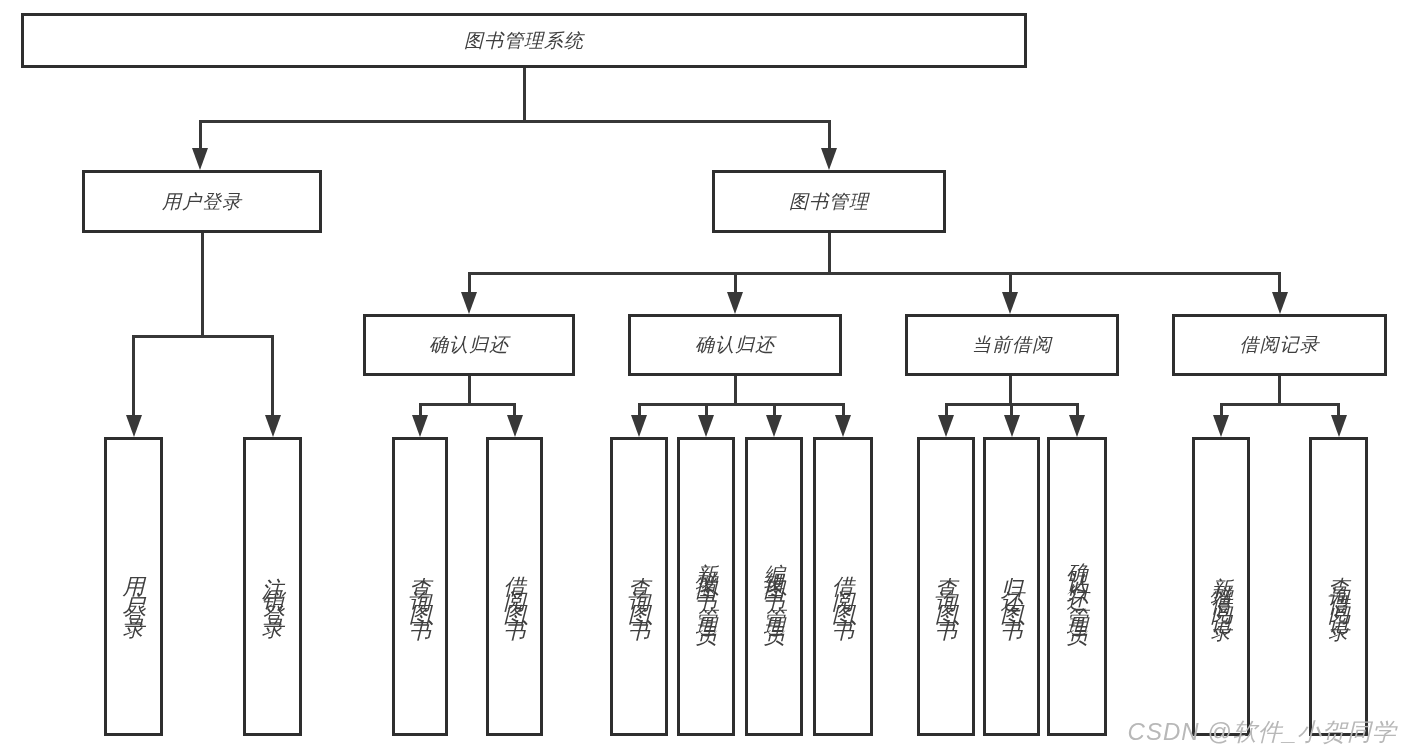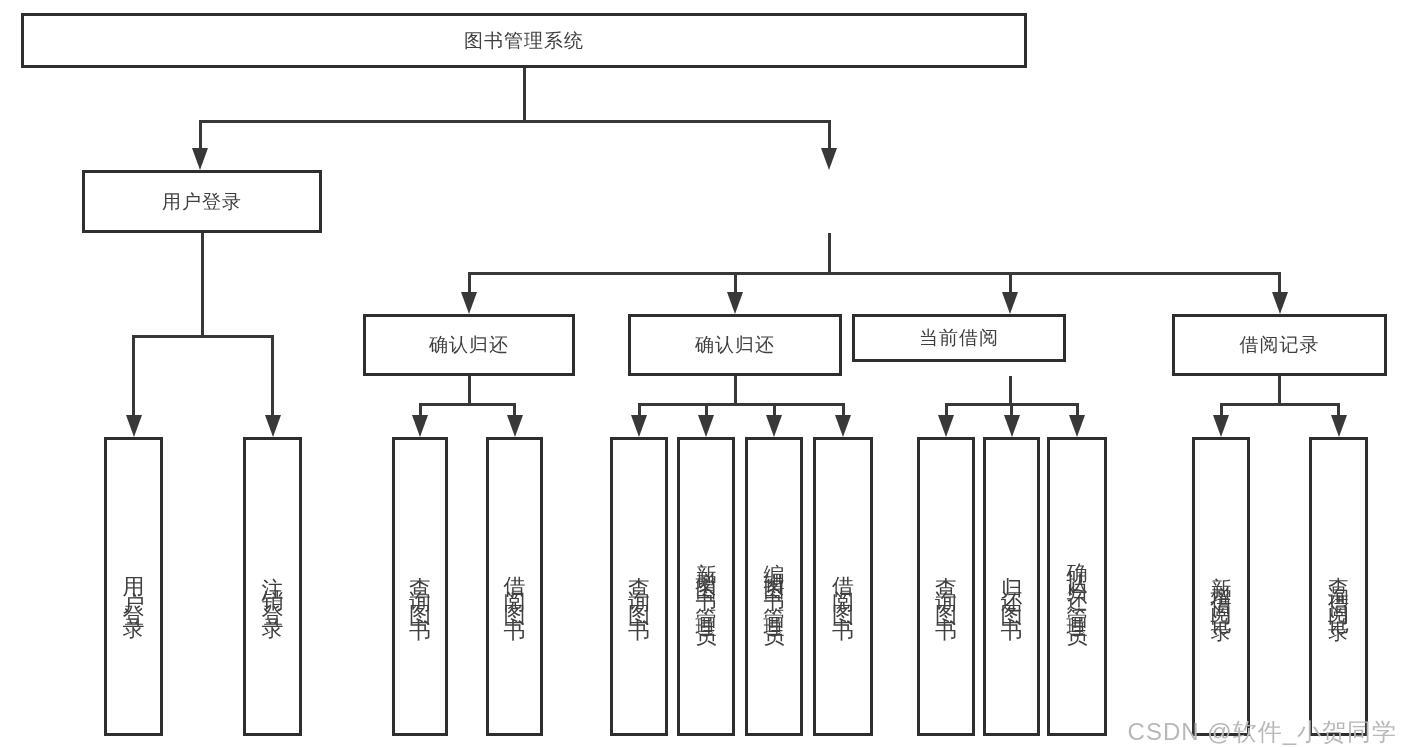--- a/index.html
+++ b/index.html
@@ -12,20 +12,21 @@
   * { margin: 0; padding: 0; box-sizing: border-box; }
   html, body { background: var(--bg); }
   body { font-family: "Liberation Sans", "DejaVu Sans", sans-serif; }
 
   .stage {
     position: relative;
     width: 1405px;
     height: 747px;
     background: var(--bg);
     overflow: hidden;
+    font-style: italic;
   }
 
   
   .hbox {
     position: absolute;
     border: 3px solid var(--border);
     background: #fff;
     display: flex;
     align-items: center;
     justify-content: center;
@@ -94,20 +95,23 @@
 
   <div class="vline" style="left:522.5px; top:68px; height:54px;"></div>
   <div class="hline" style="left:200px; top:120px; width:631px;"></div>
   <div class="vline" style="left:198.5px; top:120px; height:32px;"></div>
   <div class="ahead" style="left:192px; top:148px;"></div>
   <div class="vline" style="left:827.5px; top:120px; height:32px;"></div>
   <div class="ahead" style="left:821px; top:148px;"></div>
 
   <div class="hbox" style="left:82px; top:170px; width:240px; height:63px;">
     <span>用户登录</span>
+  </div>
+  <div class="hbox" style="left:712px; top:170px; width:234px; height:63px;">
+    <span>图书管理</span>
   </div>
 
   <div class="vline" style="left:200.5px; top:233px; height:105px;"></div>
   <div class="hline" style="left:133.5px; top:335px; width:140px;"></div>
   <div class="vline" style="left:132px; top:335px; height:84px;"></div>
   <div class="ahead" style="left:125.5px; top:415px;"></div>
   <div class="vline" style="left:271px; top:335px; height:84px;"></div>
   <div class="ahead" style="left:264.5px; top:415px;"></div>
 
   <div class="vline" style="left:827.5px; top:233px; height:42px;"></div>
@@ -120,21 +124,21 @@
   <div class="ahead" style="left:1002px; top:292px;"></div>
   <div class="vline" style="left:1278px; top:272px; height:24px;"></div>
   <div class="ahead" style="left:1271.5px; top:292px;"></div>
 
   <div class="hbox" style="left:363px; top:314px; width:212px; height:62px;">
     <span>确认归还</span>
   </div>
   <div class="hbox" style="left:628px; top:314px; width:214px; height:62px;">
     <span>确认归还</span>
   </div>
-  <div class="hbox" style="left:852px; top:314px; width:214px; height:48px;">
+  <div class="hbox" style="left:905px; top:314px; width:214px; height:62px;">
     <span>当前借阅</span>
   </div>
   <div class="hbox" style="left:1172px; top:314px; width:215px; height:62px;">
     <span>借阅记录</span>
   </div>
 
   <div class="vline" style="left:467.5px; top:376px; height:30px;"></div>
   <div class="hline" style="left:420px; top:403px; width:95px;"></div>
   <div class="vline" style="left:418.5px; top:403px; height:16px;"></div>
   <div class="ahead" style="left:412px; top:415px;"></div>

